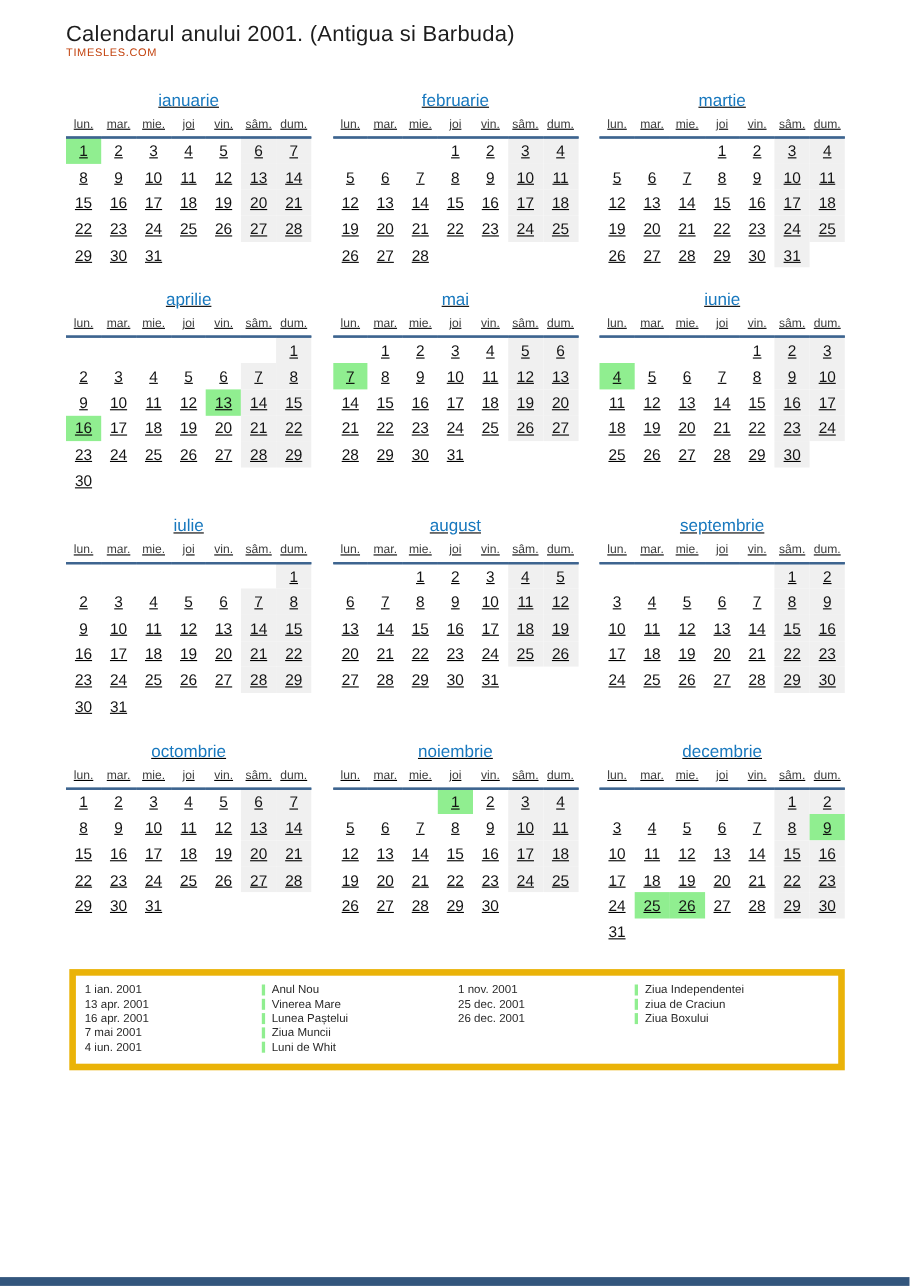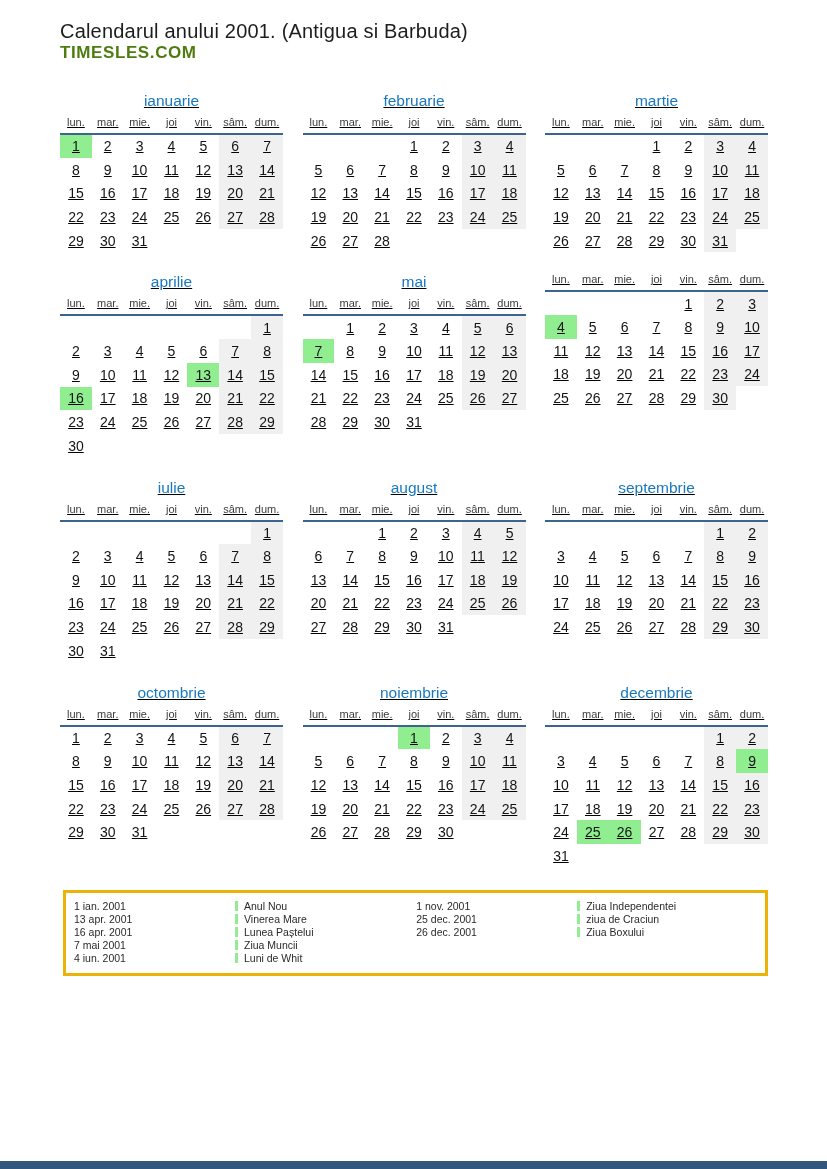--- a/index.html
+++ b/index.html
@@ -4,21 +4,21 @@
 <style>
   * { margin: 0; padding: 0; box-sizing: border-box; }
   html, body { background: #fff; }
   body {
     width: 827px; height: 1169px; position: relative; overflow: hidden;
     font-family: "Liberation Sans", "DejaVu Sans", sans-serif;
   }
   .page { padding: 20px 59px 0 60px; }
   .hdr { display: flex; justify-content: space-between; align-items: baseline; flex-direction: column; }
   .page-title { font-size: 20px; color: #1d1d1d; letter-spacing: 0.2px; }
-  .site-link { font-size: 17px; color: #4d7c0f; text-decoration: none; letter-spacing: 0.6px; font-weight: bold; }
+  .site-link { font-size: 10px; color: #c2410c; text-decoration: none; letter-spacing: 0.6px; }
   .months {
     margin-top: 29px;
     display: grid;
     grid-template-columns: repeat(3, 223px);
     justify-content: space-between;
     row-gap: 21px;
     text-decoration: underline;
   }
   .month-block { }
   .month-title { text-align: center; color: #1878be; font-size: 15.5px; margin-bottom: 6px; }
@@ -28,21 +28,21 @@
     padding: 0 0 5px 0; text-align: center;
     border-bottom: 2px solid #3d648f;
   }
   table.cal td {
     height: 23.7px; text-align: center; font-size: 14px; color: #141414;
   }
   table.cal td.we  { background: #f0f0f0; }
   table.cal td.hol { background: #90ee90; }
   .legend {
     margin-top: 22px; margin-left: 3px; width: 705px;
-    border: 3px solid #eab308; padding: 7px 8px 9px 8px;
+    border: 6px solid #eab308; padding: 7px 8px 9px 8px;
     display: flex; font-size: 10.5px; color: #2a2a2a;
   }
   .legend-col { display: flex; flex-direction: column; gap: 0.5px; }
   .legend-col.lc-left  { width: 46.5%; }
   .legend-col.lc-right { width: 53.5%; margin-left: 46px; }
   .legend-row { display: flex; align-items: center; height: 12.4px; }
   .l-date { width: 161px; }
   .l-bar { width: 3px; height: 10px; background: #90ee90; margin-right: 6px; flex: 0 0 3px; }
   .footer-bar { position: absolute; left: 0; right: 0; bottom: 0; height: 8px; background: #33567d; }
 </style>
@@ -374,20 +374,21 @@
               <td>30</td>
               <td>31</td>
               <td></td>
               <td></td>
               <td></td>
             </tr>
           </tbody>
         </table>
       </div>
       <div class="month-block">
+        <div class="month-title">iunie</div>
         <table class="cal">
           <thead>
             <tr>
               <th>lun.</th>
               <th>mar.</th>
               <th>mie.</th>
               <th>joi</th>
               <th>vin.</th>
               <th>sâm.</th>
               <th>dum.</th>

